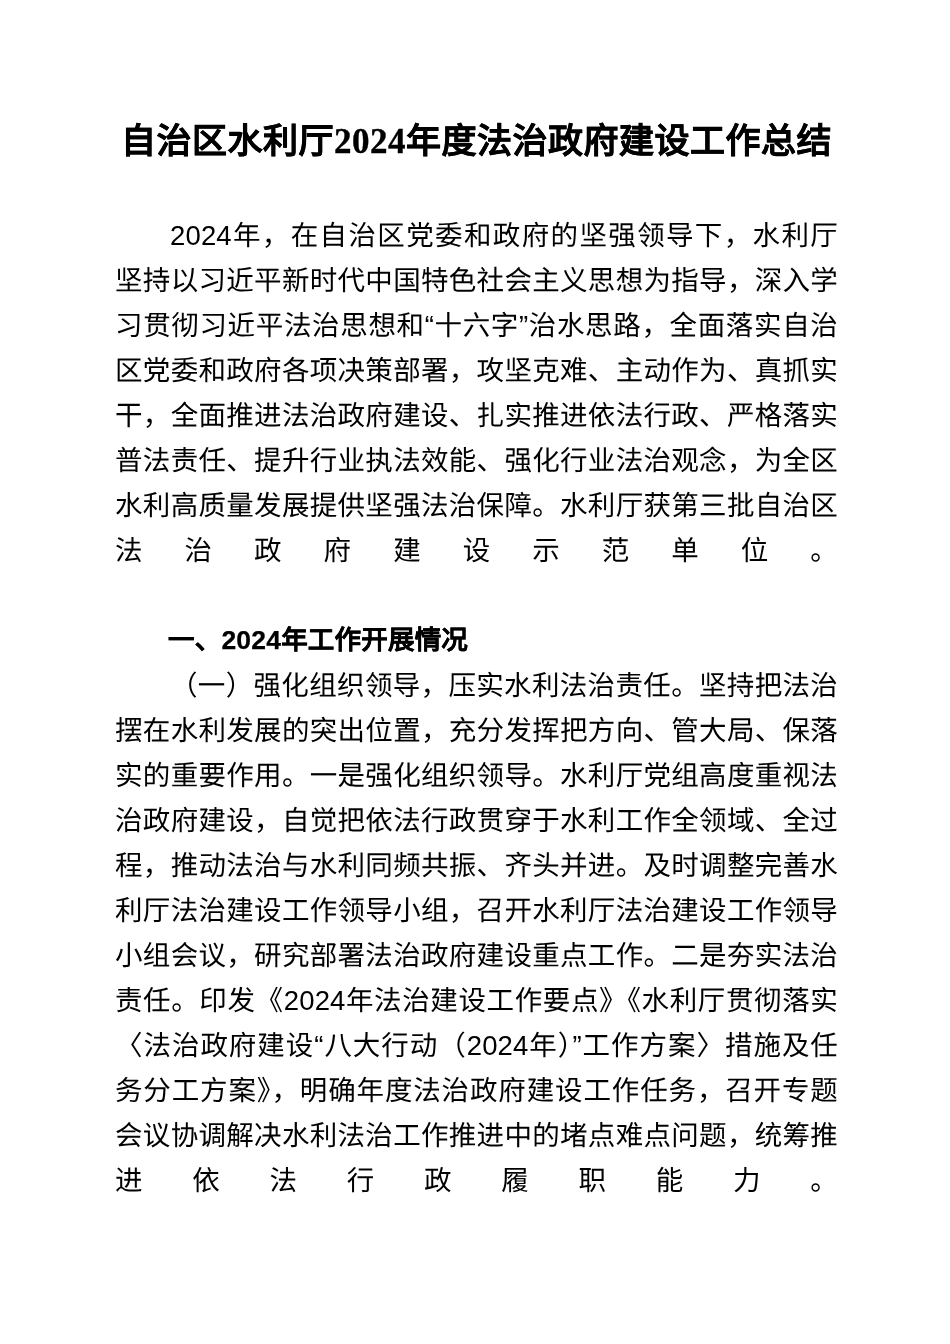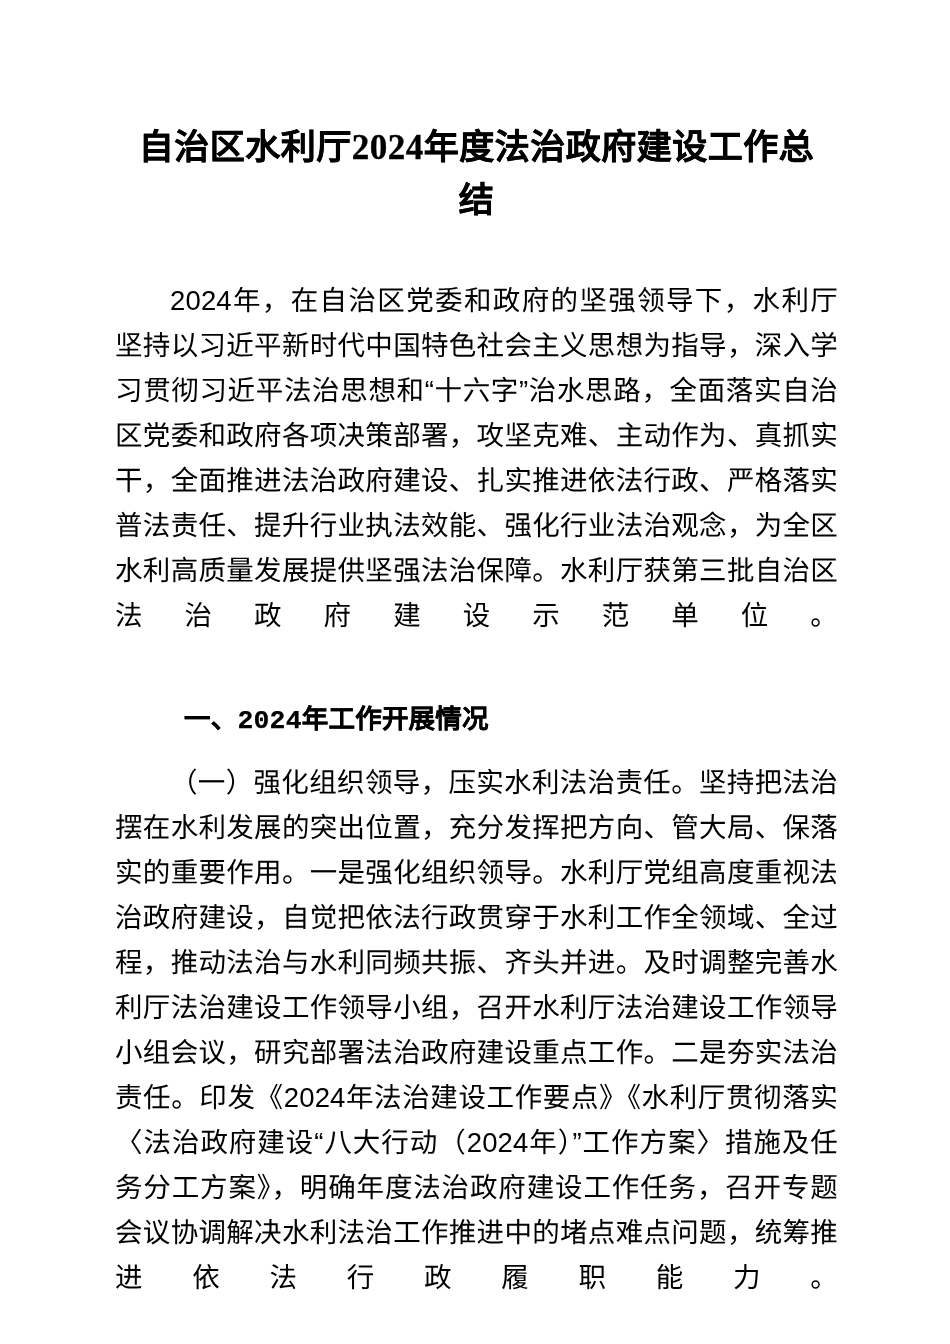--- a/index.html
+++ b/index.html
@@ -34,34 +34,34 @@
   }
 
   
   .doc-title {
     font-family: "Liberation Serif", "DejaVu Serif", serif;
     font-weight: 700;
     font-size: 35px;
     line-height: 53px;
     text-align: center;
     letter-spacing: 0.5px;
-    margin: 8px;
+    margin: 2px;
     padding-top: 113px;
     
     -webkit-text-stroke: 0.35px #000;
     word-break: break-all;
   }
 
   
   .section-heading {
-    font-family: Liberation Mono, monospace;
+    font-family: Liberation Sans, sans-serif;
     font-weight: 700;
     font-size: 26.5px;
     line-height: 45px;
-    margin: 16px;
+    margin: 0;
     text-indent: 53px;   
     letter-spacing: 0.2px;
     -webkit-text-stroke: 0.25px #000;
   }
 
   
   .para {
     font-family: Liberation Sans, sans-serif;
     font-size: 27.5px;
     line-height: 45px;

